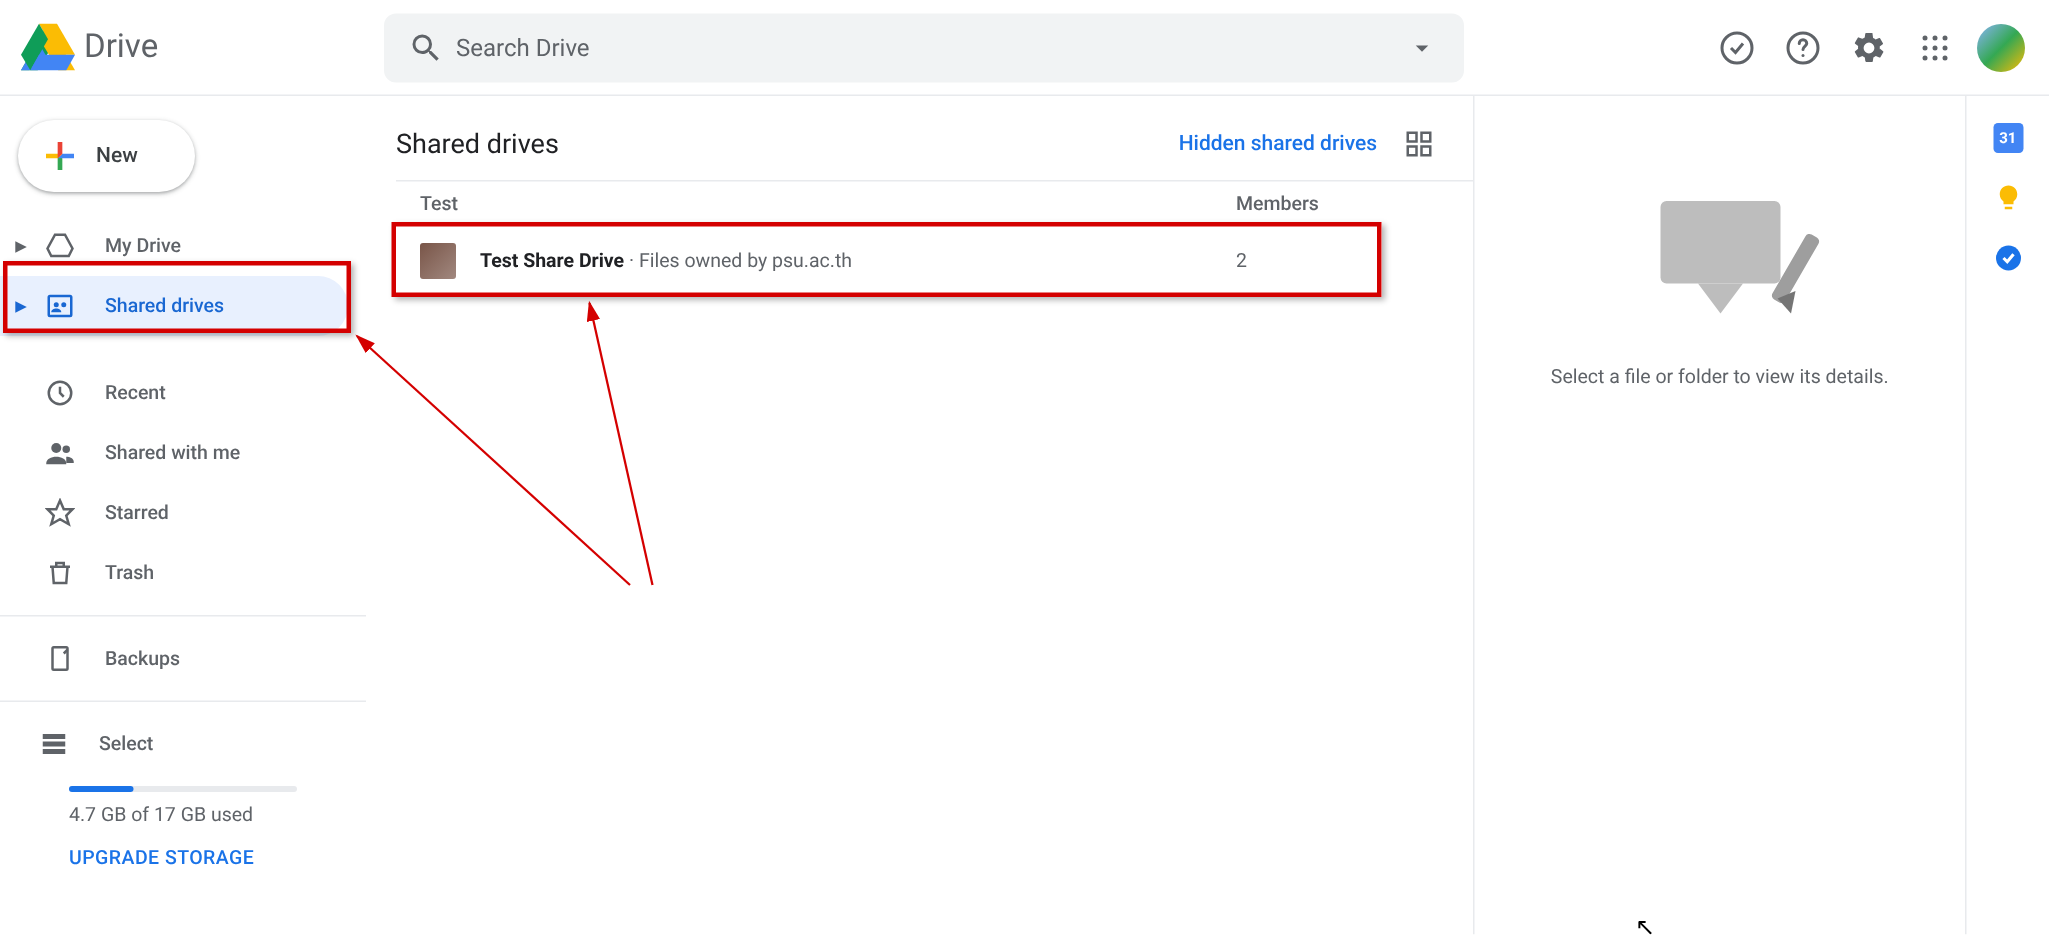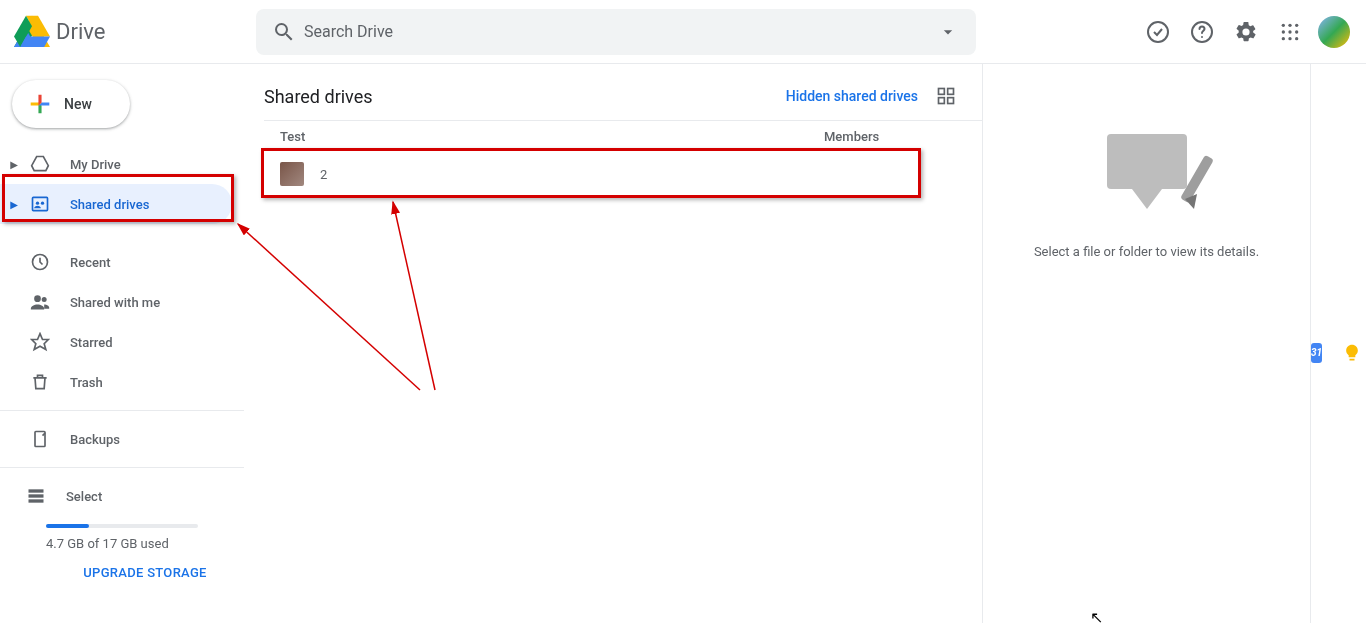--- a/index.html
+++ b/index.html
@@ -26,40 +26,40 @@
   .nav-item { height: 40px; display: flex; align-items: center; padding: 0 12px 0 8px; cursor: pointer; border-radius: 0 20px 20px 0; margin-right: 12px; }
   .nav-item.active { background: #e8f0fe; }
   .nav-item.active .nav-label, .nav-item.active .nav-icon { color: #1967d2; fill: #1967d2; }
   .nav-expand { width: 12px; display: flex; justify-content: center; color: #5f6368; font-size: 10px; }
   .nav-icon { width: 24px; height: 24px; margin: 0 18px 0 8px; display: flex; align-items: center; justify-content: center; color: #5f6368; }
   .nav-label { font-size: 13px; font-weight: 500; color: #5f6368; }
   .nav-divider { height: 1px; background: #e8eaed; margin: 8px 0; }
   .storage-bar { height: 4px; background: #e8eaed; border-radius: 2px; margin: 8px 46px 8px 46px; position: relative; }
   .storage-bar-fill { position: absolute; left: 0; top: 0; height: 100%; width: 28%; background: #1a73e8; border-radius: 2px; }
   .storage-used { font-size: 13px; color: #5f6368; margin: 8px 0 0 46px; }
-  .storage-upgrade { font-size: 13px; font-weight: 500; color: #1a73e8; margin: 14px 0 0 46px; cursor: pointer; letter-spacing: .3px; text-align: center; }
+  .storage-upgrade { font-size: 13px; font-weight: 500; color: #1a73e8; margin: 14px 0 0 46px; cursor: pointer; letter-spacing: .3px; }
   .main { flex: 1; display: flex; }
   .content { flex: 1; padding: 20px 0 0 20px; position: relative; }
   .page-title-row { display: flex; align-items: center; justify-content: space-between; padding-right: 24px; padding-bottom: 12px; border-bottom: 1px solid #e8eaed; margin-right: 0; }
   .page-title { font-size: 18px; color: #202124; }
   .pt-right { display: flex; align-items: center; gap: 16px; }
   .hidden-link { color: #1a73e8; font-size: 14px; font-weight: 500; cursor: pointer; text-align: center; }
   .grid-toggle { width: 24px; height: 24px; color: #5f6368; cursor: pointer; display: flex; align-items: center; justify-content: center; }
   .cols { display: flex; padding: 8px 0 6px 0; }
   .col-name { width: 560px; padding-left: 16px; font-size: 13px; font-weight: 500; color: #5f6368; }
   .col-members { font-size: 13px; font-weight: 500; color: #5f6368; }
   .row { display: flex; align-items: center; height: 48px; }
   .row-thumb { width: 24px; height: 24px; background: linear-gradient(135deg,#795548,#a1887f); border-radius: 2px; margin-left: 16px; margin-right: 16px; }
   .row-name { width: 504px; font-size: 13px; color: #202124; }
   .row-name .sub { color: #5f6368; font-weight: 400; }
   .row-members { font-size: 13px; color: #5f6368; }
   .details-panel { width: 328px; border-left: 1px solid #e8eaed; padding: 60px 24px 0; text-align: center; flex-shrink:0; }
   .details-img { width: 120px; height: 80px; margin: 0 auto 40px; position: relative; }
   .details-text { font-size: 13px; color: #5f6368; }
-  .side-panel { width: 56px; border-left: 1px solid #e8eaed; padding-top: 18px; display: flex; flex-direction: row; align-items: center; gap: 20px; flex-shrink:0;font-style:italic; }
+  .side-panel { width: 56px; border-left: 1px solid #e8eaed; padding-top: 18px; display: flex; flex-direction: column; align-items: center; gap: 20px; flex-shrink:0; }
   .sp-icon { width: 20px; height: 20px; cursor: pointer; border-radius: 3px; }
   .anno-box1 { position: absolute; left: 2px; top: 174px; width: 232px; height: 48px; border: 3px solid #d40000; box-shadow: 2px 2px 4px rgba(0,0,0,.3); pointer-events: none; z-index: 50; }
   .anno-box2 { position: absolute; left: 261px; top: 148px; width: 660px; height: 50px; border: 3px solid #d40000; box-shadow: 2px 2px 4px rgba(0,0,0,.3); pointer-events: none; z-index: 50; }
   .anno-svg { position: absolute; left: 0; top: 0; pointer-events: none; z-index: 49; }
   .storage-icon-row { display:flex; align-items:center; height:40px; padding:0 12px 0 24px; cursor:pointer;}
   .cursor-arrow { position:absolute; left:1090px; top:608px; font-size:16px; color:#000; pointer-events:none; }
 </style>
 </head>
 <body>
 
@@ -252,20 +252,21 @@
               </svg>
             </span>
         </div>
       </div>
       <div class="cols">
         <div class="col-name">Test</div>
         <div class="col-members">Members</div>
       </div>
       <div class="row">
         <div class="row-thumb"></div>
+        <div class="row-name"><b>Test Share Drive</b><span class="sub"> · Files owned by </span><span class="sub">psu.ac.th</span></div>
         <div class="row-members">2</div>
       </div>
     </div>
 
     <div class="details-panel">
       <div class="details-img">
         <svg width="140" height="100" viewBox="0 0 140 100">
             <rect x="20" y="10" width="80" height="55" rx="4" fill="#bdbdbd"></rect>
             <polygon points="45,65 60,85 75,65" fill="#bdbdbd"></polygon>
             <rect x="105" y="30" width="10" height="50" rx="3" fill="#9e9e9e" transform="rotate(30 110 55)"></rect>

